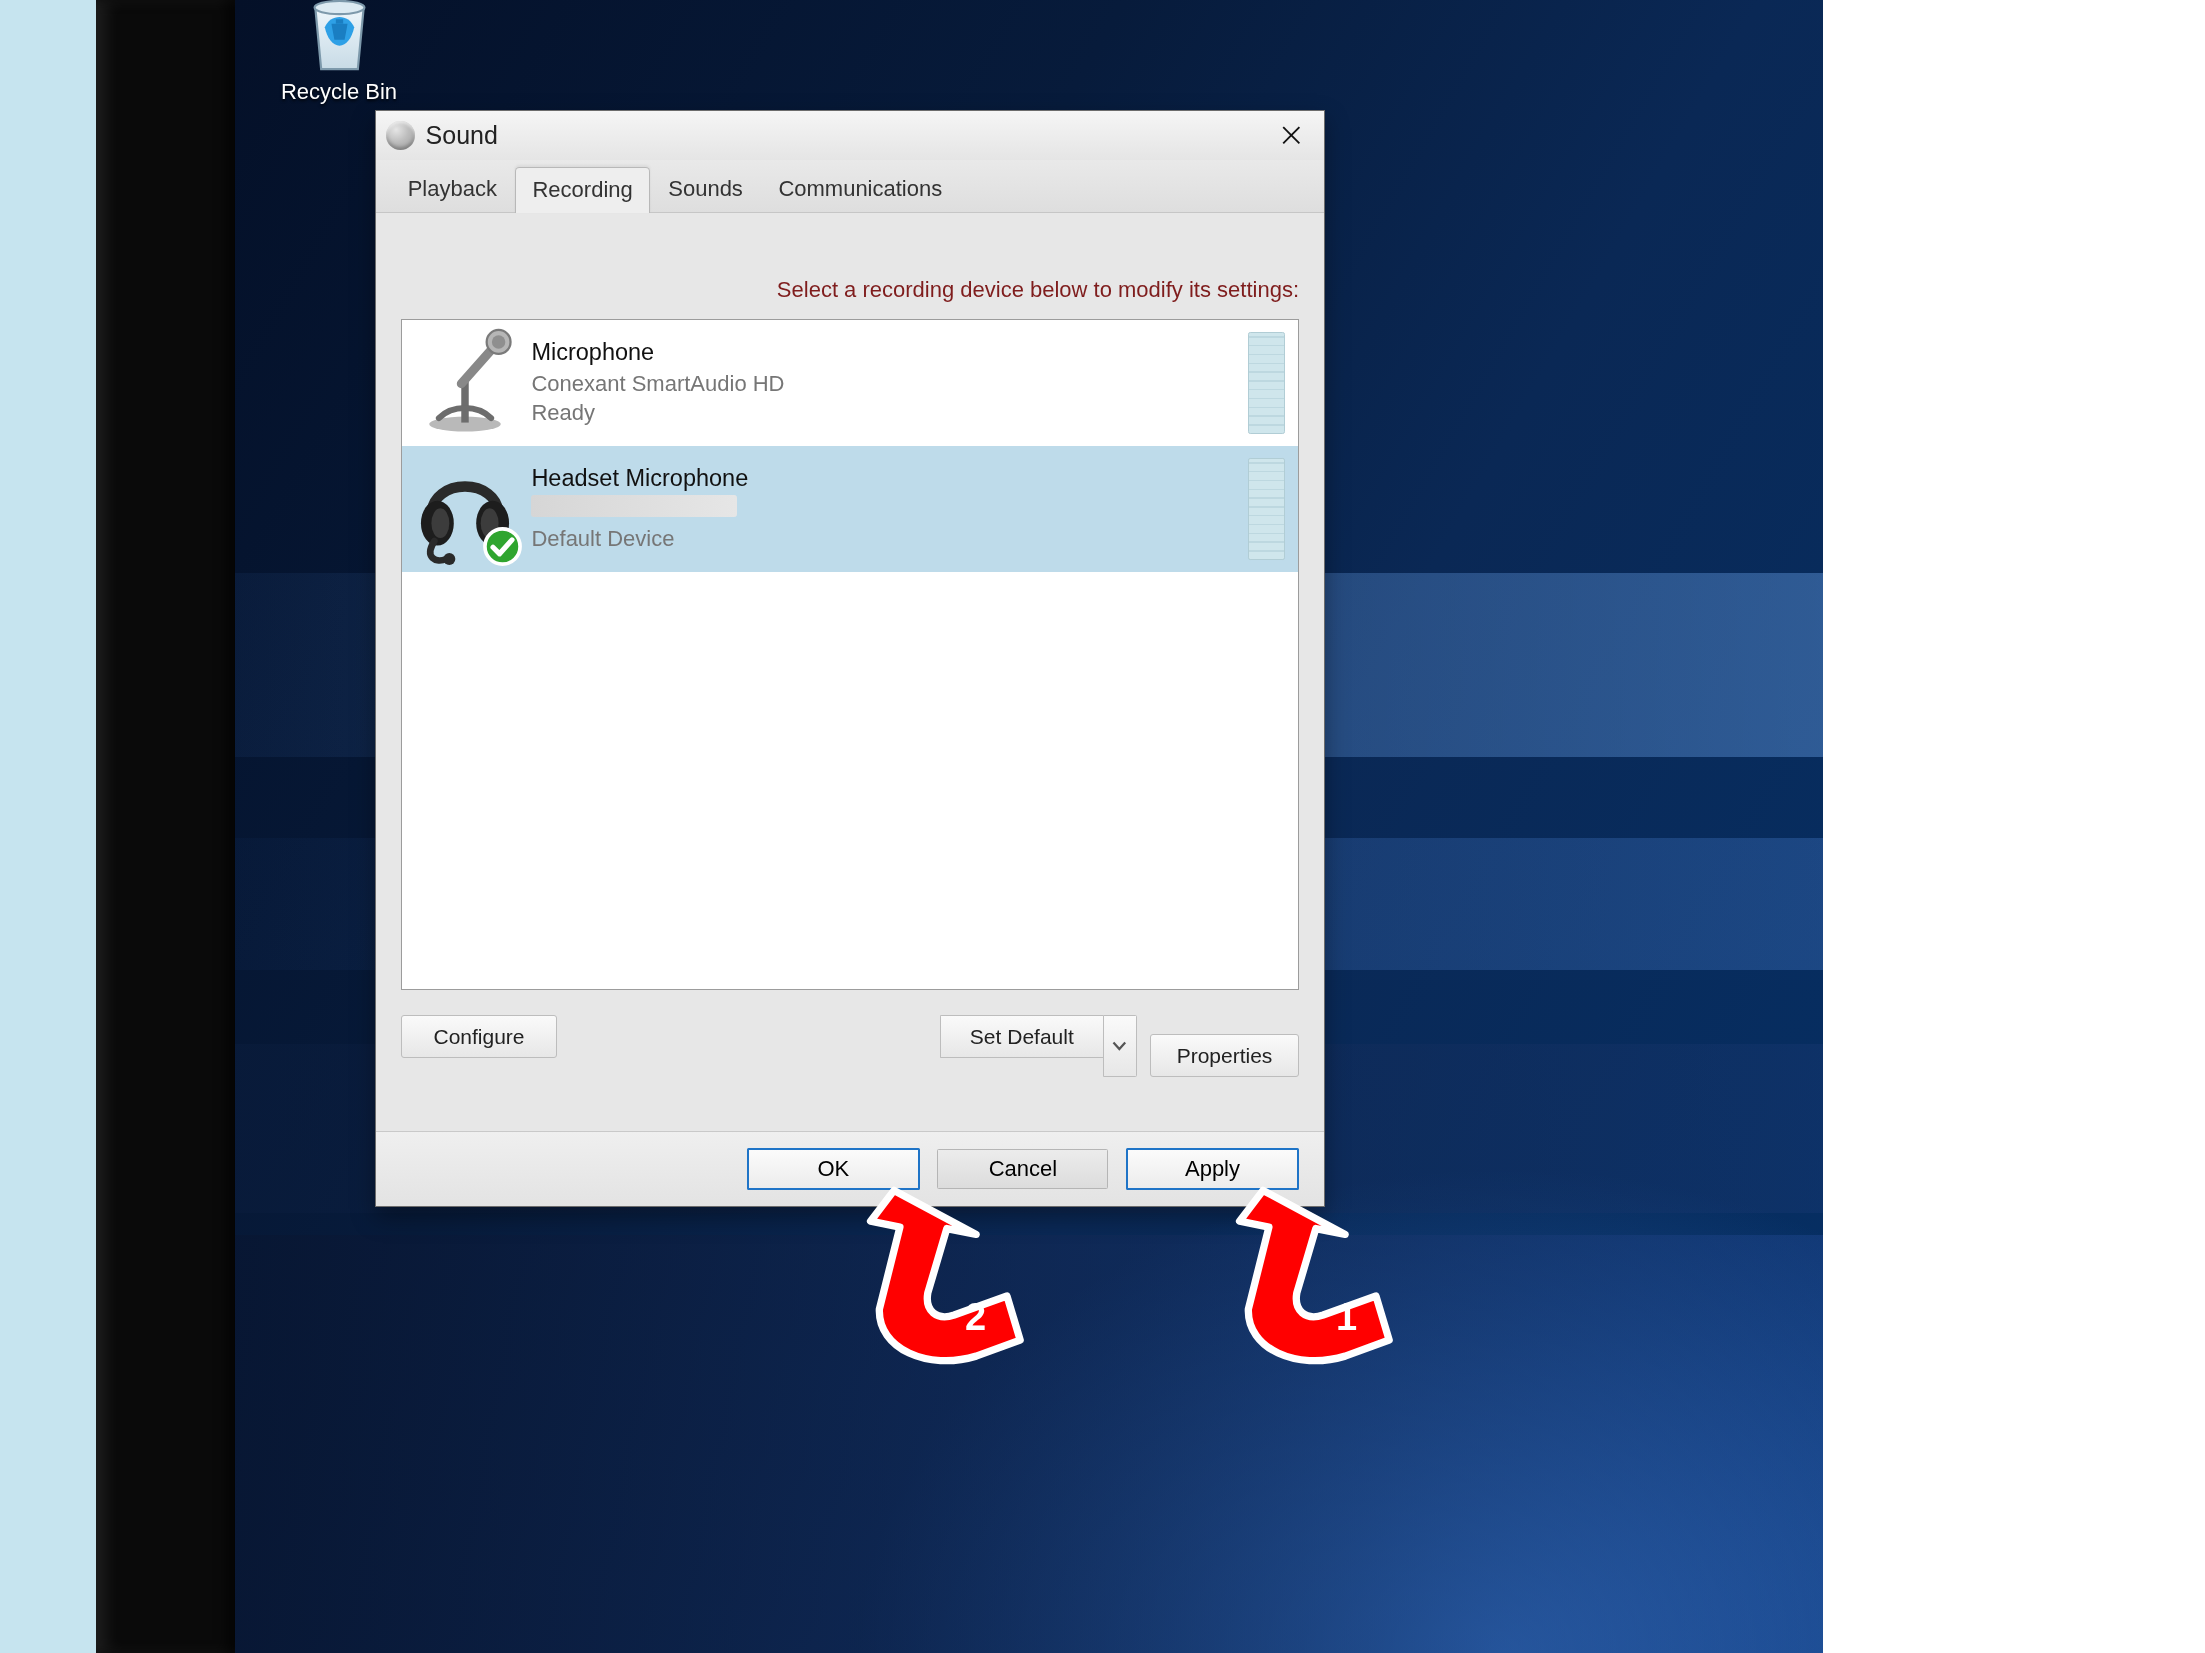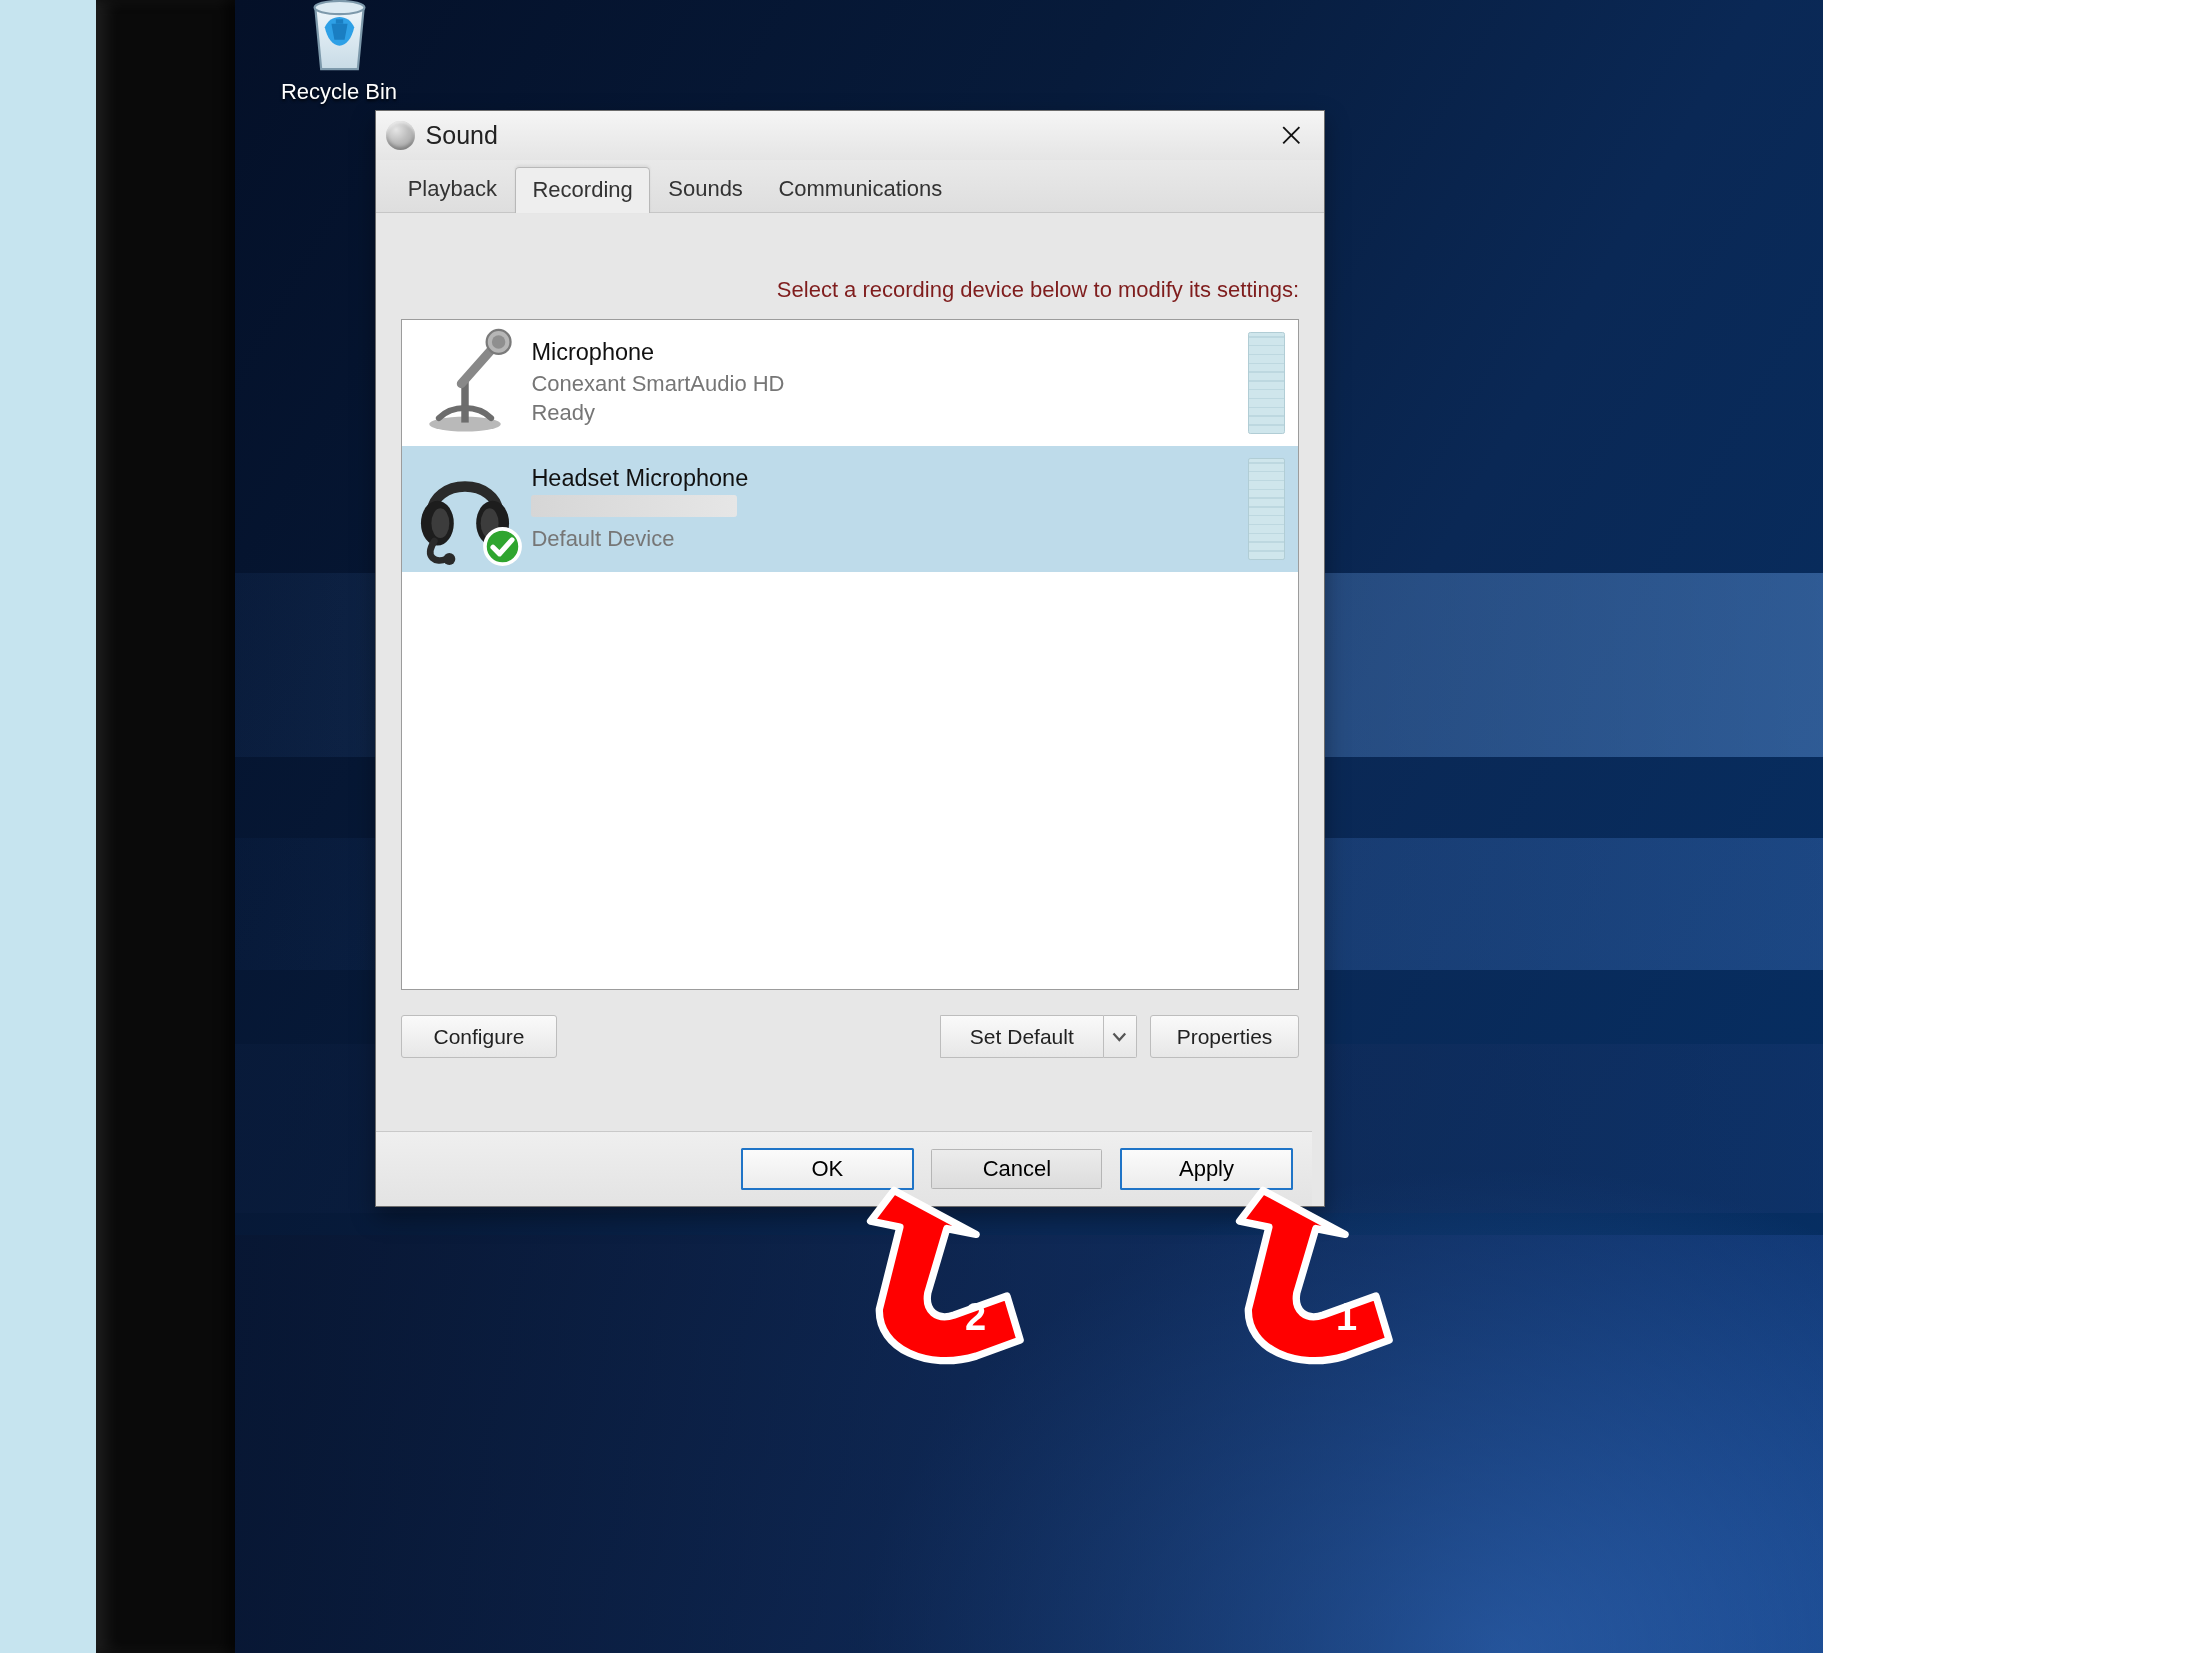--- a/index.html
+++ b/index.html
@@ -46,23 +46,23 @@
   .level{width:35px;height:100px;margin-left:auto;background:repeating-linear-gradient(to top,#cfe6ec 0 7.4px,#bdd8e0 7.4px 8.8px);border:0.7px solid #b1cdd5;border-radius:2.2px;}
 
   .belowlist{display:flex;gap:13.2px;margin-top:25px;}
   .btn{height:41px;background:linear-gradient(#fafafa,#e7e7e7);border:1.5px solid #bdbdbd;font-size:21px;color:#222;display:flex;align-items:center;justify-content:center;cursor:pointer;border-radius:3px;}
   .btn.configure{width:154px;}
   .spacer{flex:1;}
   .setdefault{display:flex;}
   .setdefault .btn{width:162px;border-right:none;border-radius:1.5px 0 0 1.5px;}
   .setdefault .drop{width:32px;border:1.5px solid #bdbdbd;background:linear-gradient(#fafafa,#e7e7e7);display:flex;align-items:center;justify-content:center;border-radius:0 1.5px 1.5px 0;cursor:pointer;}
   .setdefault .drop svg{width:14.7px;height:10.3px;}
-  .btn.props{width:147px;}
-
-  .footer{position:absolute;left:0;right:12px;bottom:0;height:74px;background:linear-gradient(#efefef,#e3e3e3);border-top:1.5px solid #c9c9c9;display:flex;align-items:center;justify-content:flex-end;padding:0 19px;gap:17.6px;}
+  .btn.props{width:147px;margin-top:19px;}
+
+  .footer{position:absolute;left:0;right:0;bottom:0;height:74px;background:linear-gradient(#efefef,#e3e3e3);border-top:1.5px solid #c9c9c9;display:flex;align-items:center;justify-content:flex-end;padding:0 25px;gap:17.6px;}
   .fbtn{width:169px;height:38px;font-size:22px;display:flex;align-items:center;justify-content:center;cursor:pointer;background:linear-gradient(#fbfbfb,#ececec);border:1.5px solid #b5b5b5;border-radius:1.5px;}
   .fbtn.accent{border:2.2px solid #1f74c7;}
   .fbtn.cancel{background:linear-gradient(#ececec,#dcdcdc);}
 
   
   .arrow{position:absolute;pointer-events:none;}
   .arrow svg{overflow:visible;}
   .arrow .num{position:absolute;color:#fff;font-weight:700;font-size:38px;}
 </style>
 </head>

